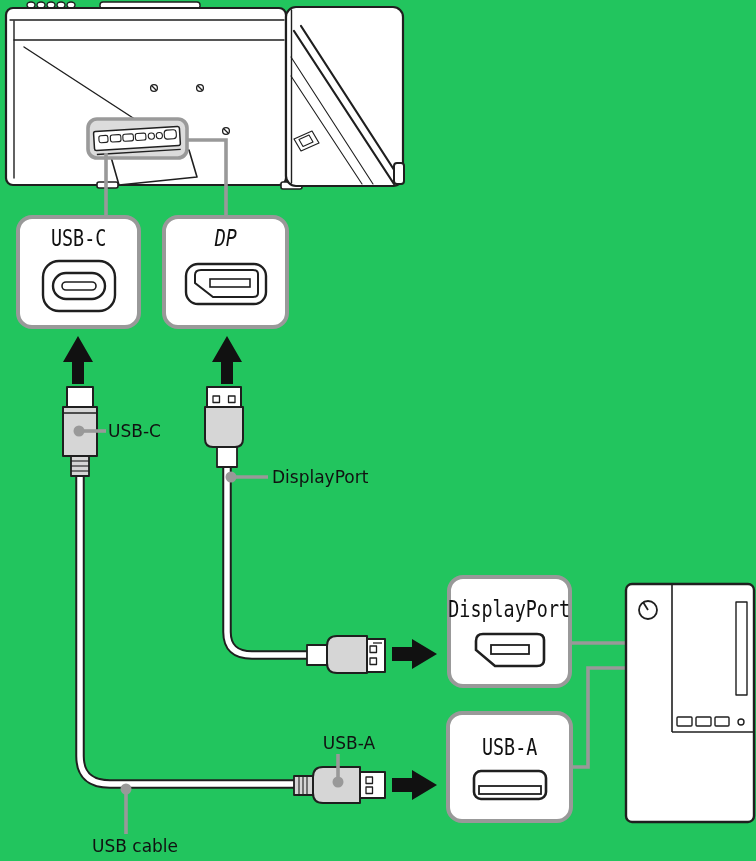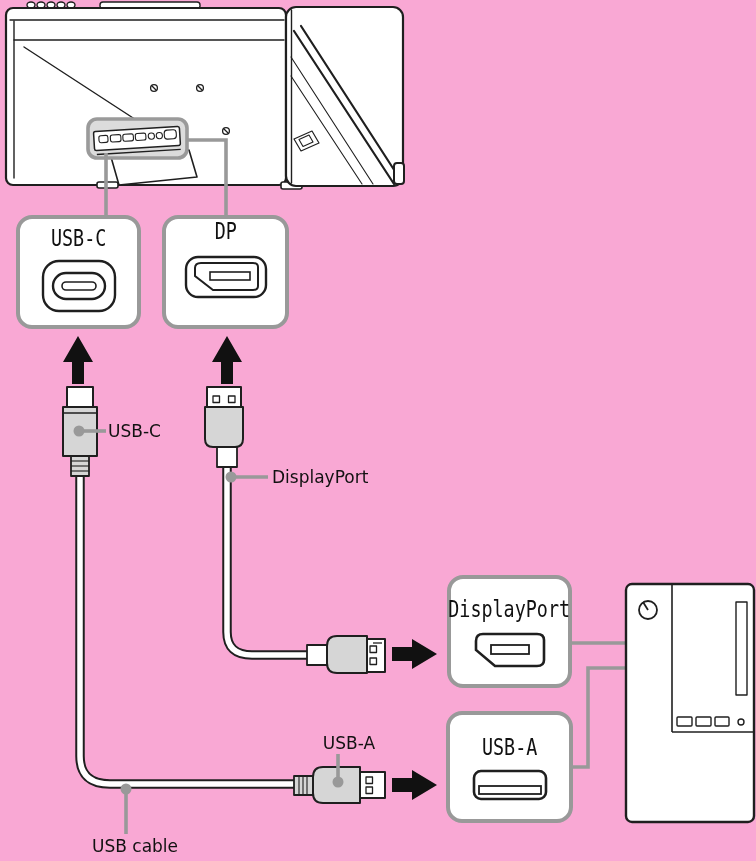--- a/index.html
+++ b/index.html
@@ -1,17 +1,17 @@
 <!DOCTYPE html>
 <html><head>
 <meta charset="utf-8">
 <style>
   html,body{margin:0;padding:0;background:#fff;}
   .stage{
-    position:relative;width:756px;height:861px;background:#f9a8d4;overflow:hidden;
+    position:relative;width:756px;height:861px;background:#22c55e;overflow:hidden;
     font-family:"DejaVu Sans",sans-serif;color:#111;
   }
   .artwork{position:absolute;left:0;top:0;width:756px;height:861px;}
   .callout-box{
     position:absolute;box-sizing:border-box;background:#fff;
     border:4px solid #999;border-radius:16px;
     display:flex;flex-direction:column;align-items:center;
   }
   .port-label{
     font-family:"DejaVu Sans Mono",monospace;
@@ -193,21 +193,21 @@
   <div class="callout-box" style="left:16px;top:215px;width:125px;height:114px;">
     <div style="margin-top:7px;"><span class="port-label">USB-C</span></div>
     <svg class="box-icon" width="76" height="54" viewBox="0 0 76 54" style="margin-top:8px;">
       <rect x="2" y="2" width="72" height="50" rx="16" fill="#fff" stroke="#1f1f1f" stroke-width="2.4"></rect>
       <rect x="12" y="14" width="52" height="26" rx="13" fill="#fff" stroke="#1f1f1f" stroke-width="2.4"></rect>
       <rect x="21" y="23" width="34" height="8" rx="4" fill="#fff" stroke="#1f1f1f" stroke-width="1.6"></rect>
     </svg>
   </div>
 
   <div class="callout-box" style="left:162px;top:215px;width:127px;height:114px;">
-    <div style=""><span class="port-label">DP</span></div>
+    <div style="margin-top:7px;font-style:italic;"><span class="port-label">DP</span></div>
     <svg class="box-icon" width="84" height="44" viewBox="0 0 84 44" style="margin-top:11px;">
       <rect x="2" y="2" width="80" height="40" rx="12" fill="#fff" stroke="#1f1f1f" stroke-width="2.4"></rect>
       <path d="M17,8 H69 Q74,8 74,12 V31 Q74,35 69,35 H29 L11,21 V13 Q11,8 17,8 Z" fill="#fff" stroke="#1f1f1f" stroke-width="2"></path>
       <rect x="26" y="17" width="40" height="8" fill="#fff" stroke="#1f1f1f" stroke-width="1.6"></rect>
     </svg>
   </div>
 
   <div class="callout-box" style="left:447px;top:575px;width:125px;height:113px;">
     <div style="margin-top:18px;"><span class="port-label">DisplayPort</span></div>
     <svg class="box-icon" width="72" height="36" viewBox="0 0 72 36" style="margin-top:10px;">

